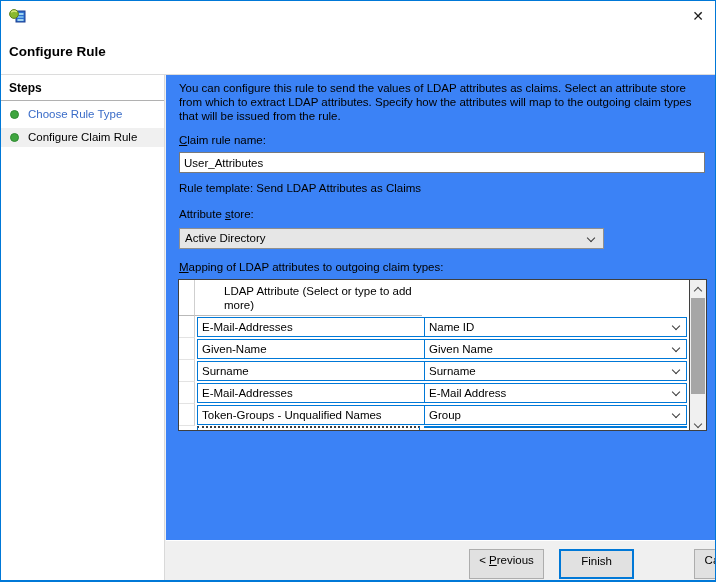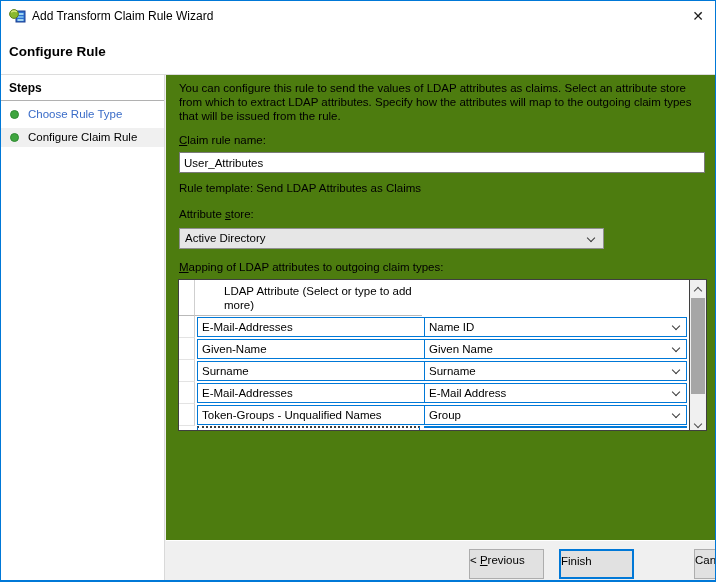--- a/index.html
+++ b/index.html
@@ -25,21 +25,21 @@
 
   
   .sidebar{ position:absolute; left:0; top:0; bottom:0; width:164px; background:#fff; border-right:1px solid #d9d9d9; }
   .steps-title{ font-size:12px; font-weight:bold; padding:6px 24px 5px 8px; border-bottom:1px solid #b1b1b1; }
   .step{ position:relative; height:19px; line-height:19px; font-size:11.5px; padding-left:27px; margin-top:4px; cursor:pointer; }
   .step .dot{ position:absolute; left:9px; top:5px; width:9px; height:9px; border-radius:50%; background:#3fa53f; border:1px solid #2f8a32; }
   .step.link{ color:#3a6cc8; }
   .step.active{ background:#f0f0f0; color:#000; }
 
   
-  .main{ position:absolute; left:165px; top:0; right:0; bottom:0; background:#4d7c0f; }
+  .main{ position:absolute; left:165px; top:0; right:0; bottom:0; background:#3b82f6; }
   .desc{ position:absolute; left:13px; top:6px; width:526px; font-size:11.5px; line-height:14px; color:#000; }
   .lbl{ position:absolute; font-size:11.5px; color:#000; }
   .u{ text-decoration:underline; }
 
   .txt{
     position:absolute; left:13px; top:77px; width:526px; height:21px;
     border:1px solid #7a7a7a; background:#fff; font-family:"Liberation Sans",sans-serif;
     font-size:11.5px; padding:0 4px; outline:none;
   }
 
@@ -81,21 +81,21 @@
   .sb-btn.up{ top:0; } .sb-btn.down{ bottom:0; }
   .sb-chev{ display:inline-block; width:6px; height:6px; border-right:1px solid #4d4d4d; border-bottom:1px solid #4d4d4d; }
   .sb-chev.u{ transform:rotate(-135deg); margin-top:7px; }
   .sb-chev.d{ transform:rotate(45deg); margin-top:4px; }
   .sb-thumb{ position:absolute; left:1px; top:18px; width:14px; height:96px; background:#a6a6a6; cursor:pointer; }
 
   
   .footer{ position:absolute; left:0; right:0; bottom:0; height:40px; border-top:1px solid #ffffff; background:#f0f0f0; }
   .btn{
     position:absolute; top:8px; height:30px; background:#e1e1e1; border:1px solid #adadad;
-    font-family:"Liberation Sans",sans-serif; font-size:11.5px; line-height:20px; cursor:pointer;
+    font-family:"Liberation Sans",sans-serif; font-size:11.5px; text-align:center; line-height:20px; cursor:pointer;
   }
   .btn-prev{ left:303px; width:75px; }
   .btn-finish{ left:393px; width:75px; border:2px solid #0078d7; }
   .btn-cancel{ left:483px; width:57px;margin-left:45px; }
 </style>
 </head>
 <body>
 
 <div class="window">
 
@@ -103,21 +103,20 @@
     <span class="app-icon">
       <svg width="17" height="17" viewBox="0 0 17 17">
         <rect x="7" y="3" width="9" height="11" fill="#2f6fd0" stroke="#1a3f8f"></rect>
         <rect x="8.5" y="5" width="6" height="2" fill="#9fd4ef"></rect>
         <rect x="8.5" y="8" width="6" height="2" fill="#6fb3e8"></rect>
         <rect x="8.5" y="11" width="6" height="2" fill="#9fd4ef"></rect>
         <circle cx="5" cy="6" r="4.4" fill="#8ab92e" stroke="#5d7f1d"></circle>
         <path d="M2.2 4.2 A4.4 4.4 0 0 1 7.8 4.0" fill="none" stroke="#d9e87f" stroke-width="1.4"></path>
       </svg>
     </span>
-    <span class="title">Add Transform Claim Rule Wizard</span>
     <span class="close">✕</span>
   </div>
 
   <div class="heading">Configure Rule</div>
 
   <div class="body">
 
     <div class="sidebar">
       <div class="steps-title">Steps</div>
       <div class="step link">

